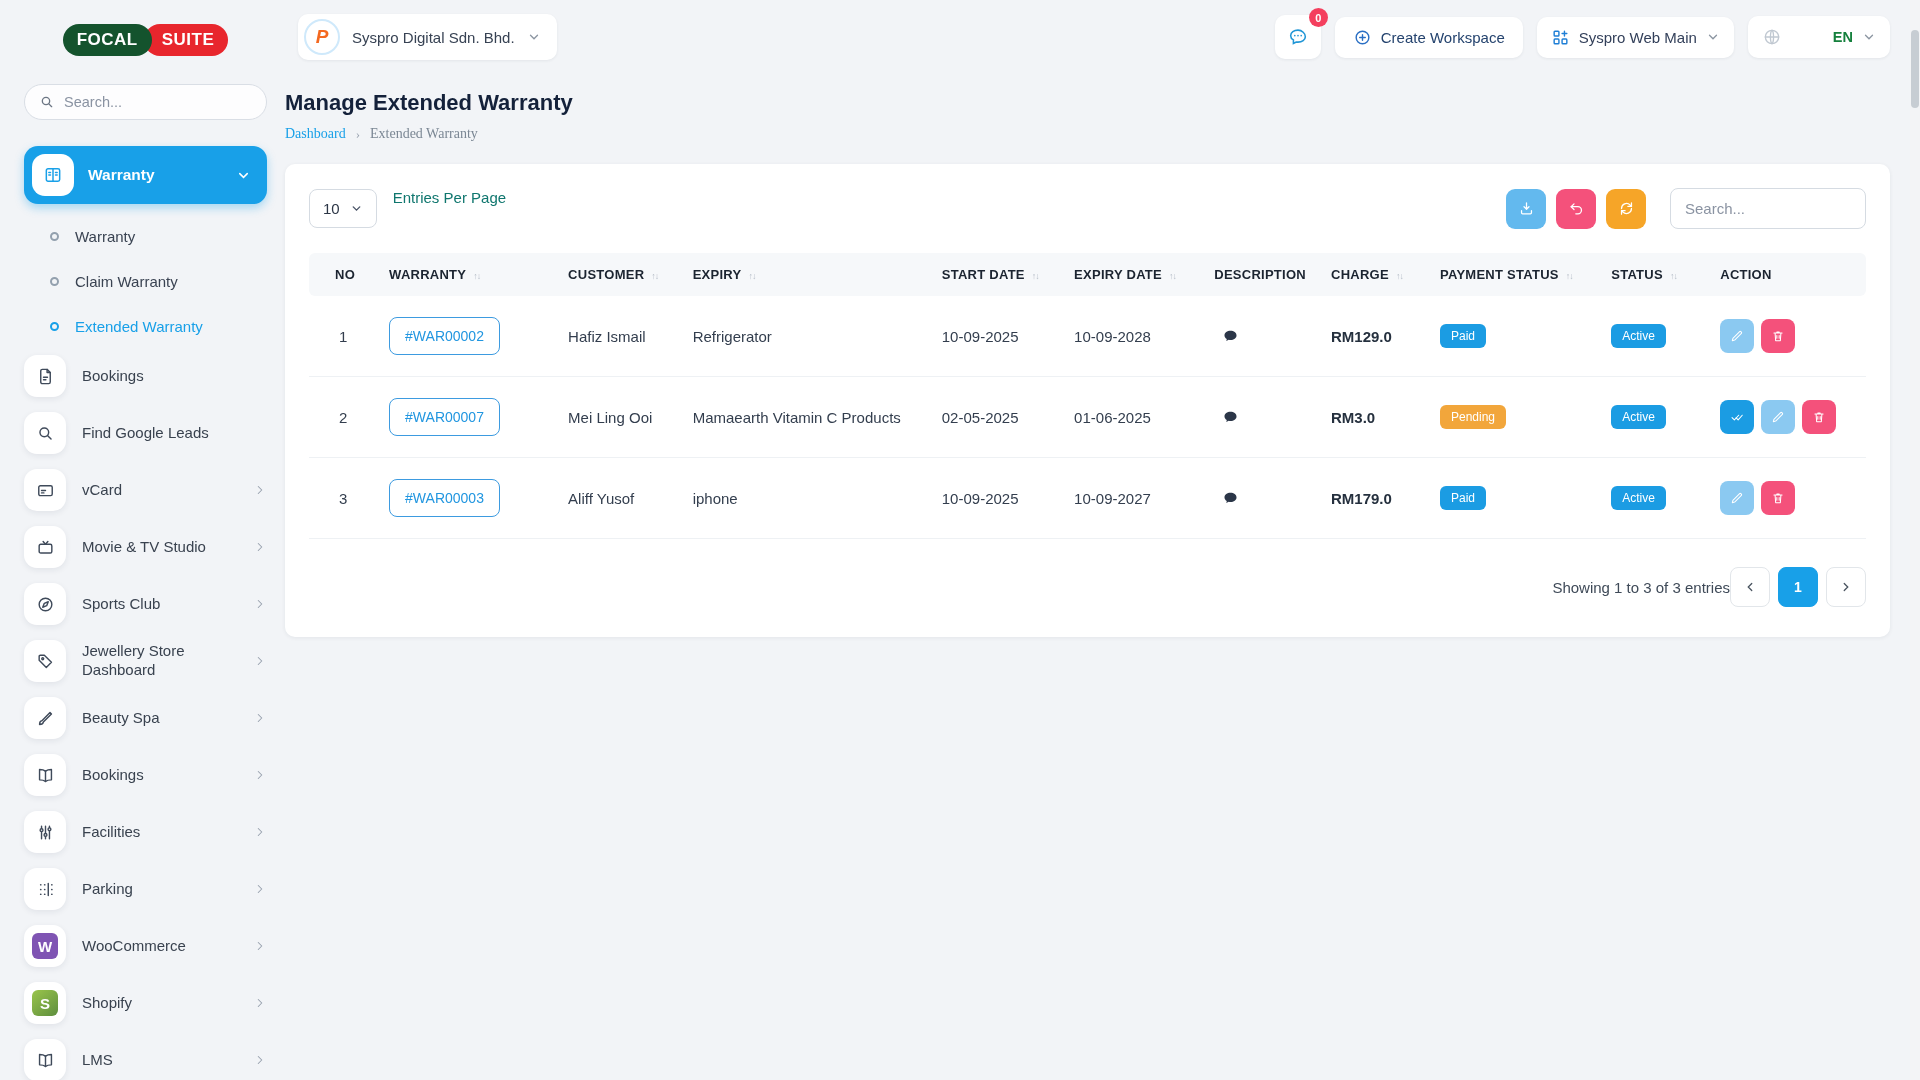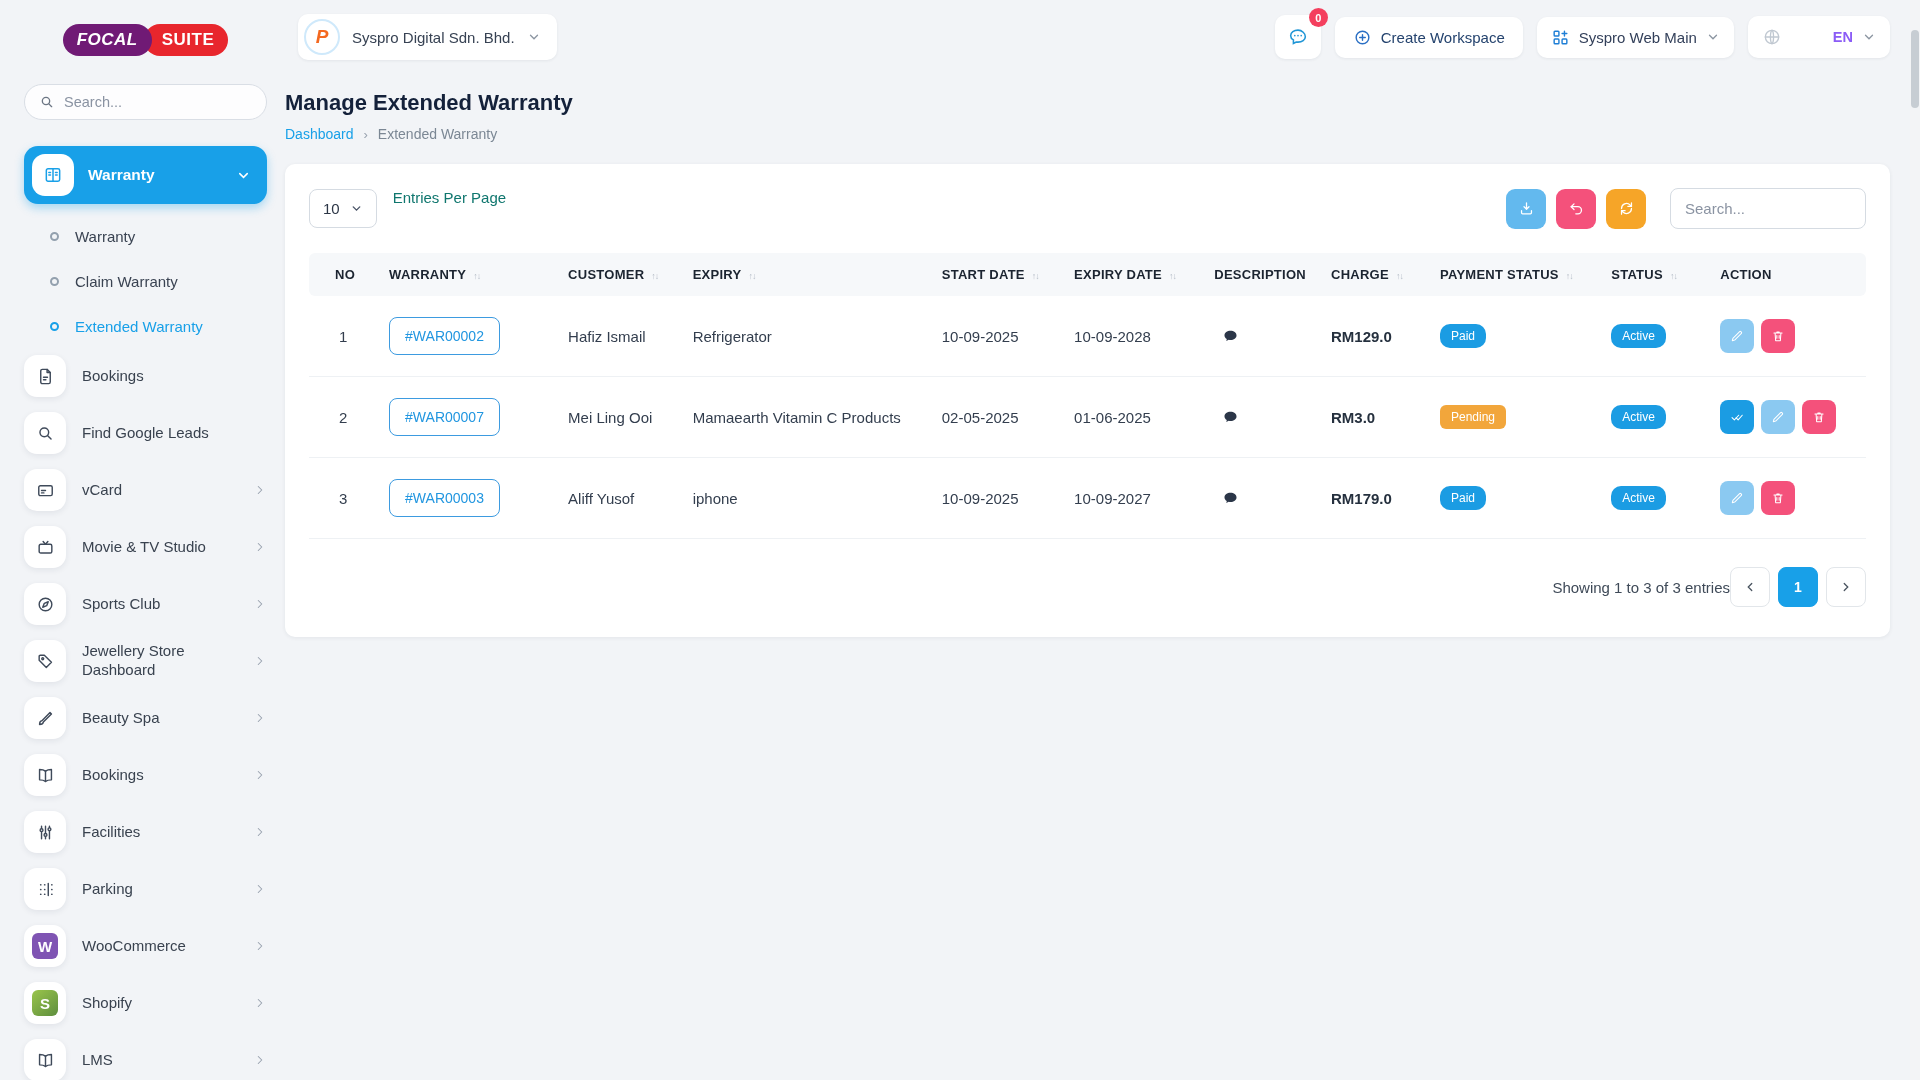--- a/index.html
+++ b/index.html
@@ -7,21 +7,21 @@
   body {
     font-family:"Liberation Sans","DejaVu Sans",sans-serif;
     background:#f2f4f7; color:#27303f; font-size:15px;
   }
   .app { display:flex; width:1920px; height:1080px; position:relative; }
 
   
   .sidebar { width:285px; min-width:285px; padding:20px 18px 0 24px; overflow:hidden; }
   .logo { display:flex; justify-content:center; align-items:center; margin:4px 0 28px; cursor:pointer; }
   .logo span { color:#fff; font-weight:800; font-size:17px; letter-spacing:.5px; padding:6px 14px; border-radius:16px; }
-  .logo-focal { background:#701a75; z-index:2;font-style:italic; }
+  .logo-focal { background:#14532d; z-index:2; }
   .logo-suite { background:#e8262d; margin-left:-8px; padding-left:18px !important; }
   .side-search { display:flex; align-items:center; gap:9px; background:#fdfdfe; border:1px solid #d9dee5; border-radius:20px; padding:9px 14px; margin-bottom:26px; color:#6c7684; }
   .side-search input { border:none; outline:none; background:transparent; font-size:14.5px; color:#41495a; width:100%; font-family:inherit; }
   .side-search input::placeholder { color:#8a93a2; }
   .nav-group { display:flex; align-items:center; gap:14px; background:#18a0e8; border-radius:14px; padding:8px 16px 8px 8px; color:#fff; box-shadow:0 4px 10px rgba(24,160,232,.35); cursor:pointer; }
   .nav-group .icon-box { background:#fff; color:#18a0e8; box-shadow:none; }
   .nav-group .group-label { font-weight:700; font-size:15.5px; }
   .nav-group .chev { margin-left:auto; color:#fff; }
   .icon-box { width:42px; height:42px; min-width:42px; border-radius:13px; background:#fff; display:flex; align-items:center; justify-content:center; color:#3f4a5a; box-shadow:0 2px 6px rgba(25,39,60,.08); }
   .subnav { list-style:none; padding:10px 0 6px 0; }
@@ -46,25 +46,25 @@
   .ws-name { font-size:15px; color:#374253; }
   .top-right { display:flex; align-items:center; gap:14px; }
   .chat-btn { width:46px; height:44px; justify-content:center; position:relative; color:#2196d6; }
   .chat-badge { position:absolute; top:-7px; right:-7px; background:#f43f5e; color:#fff; font-size:11px; font-weight:700; min-width:19px; height:19px; border-radius:50%; display:flex; align-items:center; justify-content:center; }
   .cw-btn { gap:9px; padding:11px 18px; color:#24436e; font-size:15px; font-weight:500; }
   .cw-btn .ico { color:#2a6fc4; display:flex; }
   .switcher { gap:9px; padding:11px 14px; color:#33405a; font-size:15px; font-weight:500; }
   .switcher .ico { color:#1f7fd6; display:flex; }
   .lang { gap:9px; padding:11px 14px; }
   .lang .globe { color:#c0c8d1; display:flex; }
-  .lang .code { color:#8b5cf6; font-size:14.5px; font-weight:600;padding-left:42px; }
+  .lang .code { color:#15803d; font-size:14.5px; font-weight:600;padding-left:42px; }
   .chev { color:#8b95a1; display:flex; }
 
   .page-title { font-size:22px; font-weight:700; color:#14213a; margin:30px 0 10px 0; }
-  .breadcrumb { display:flex; align-items:center; gap:10px; font-size:14px; }
+  .breadcrumb { display:flex; align-items:center; gap:10px; font-size:14px;font-family:Liberation Serif, serif; }
   .breadcrumb .bc-link { color:#18a0e8; cursor:pointer; }
   .breadcrumb .bc-sep { color:#9aa3b0; font-size:13px; }
   .breadcrumb .bc-cur { color:#7b8794; }
 
   .card { background:#fff; border-radius:10px; box-shadow:0 1px 4px rgba(25,39,60,.07); margin-top:22px; padding:24px; }
   .toolbar { display:flex; align-items:center; justify-content:space-between; margin-bottom:24px; }
   .tb-left { display:flex; align-items:flex-start; gap:16px; }
   .select { display:flex; align-items:center; gap:10px; border:1px solid #d5dbe2; border-radius:8px; padding:10px 13px; font-size:15px; color:#2c3646; cursor:pointer; background:#fff; }
   .tb-label { color:#0f766e; font-size:15px; }
   .tb-right { display:flex; align-items:center; gap:10px; }
@@ -78,21 +78,21 @@
   th { text-align:left; font-size:13px; font-weight:700; color:#1b2430; letter-spacing:.02em; padding:14px 10px; white-space:nowrap; overflow:hidden; }
   th:first-child { padding-left:26px; border-radius:6px 0 0 6px; }
   th:last-child { border-radius:0 6px 6px 0; }
   th .sort { font-size:9px; color:#b6bec8; letter-spacing:-1px; margin-left:7px; }
   td { padding:21px 10px; font-size:15px; color:#333e4e; border-bottom:1px solid #eef1f4; vertical-align:middle; overflow:hidden; }
   tbody tr:last-child td { border-bottom:1px solid #eef1f4; }
   td:first-child { padding-left:30px; }
   .war-btn { background:#fff; border:1px solid #3d9be0; color:#2196e0; border-radius:8px; padding:10px 15px; font-size:14px; cursor:pointer; font-family:inherit; }
   .charge { font-weight:700; color:#25303e; }
   .badge { display:inline-block; color:#fff; font-size:12px; border-radius:6px; padding:5px 11px; }
-  .badge.paid, .badge.active { background:#1b9ce3;border-radius:10px; }
+  .badge.paid, .badge.active { background:#1b9ce3; }
   .badge.pending { background:#f2a63b; }
   .desc-btn { background:none; border:none; cursor:pointer; color:#2b3648; display:flex; align-items:center; padding-left:8px; }
   .act-wrap { display:flex; gap:7px; }
   .act-btn { width:34px; height:34px; border:none; border-radius:8px; display:flex; align-items:center; justify-content:center; color:#fff; cursor:pointer; }
   .act-approve { background:#1b9ce3; }
   .act-edit { background:#8bc9f1; }
   .act-delete { background:#f4517b; }
   .btn-download { background:#63b9ee; }
   .btn-undo { background:#f4517b; }
   .btn-refresh { background:#f6a528; }

